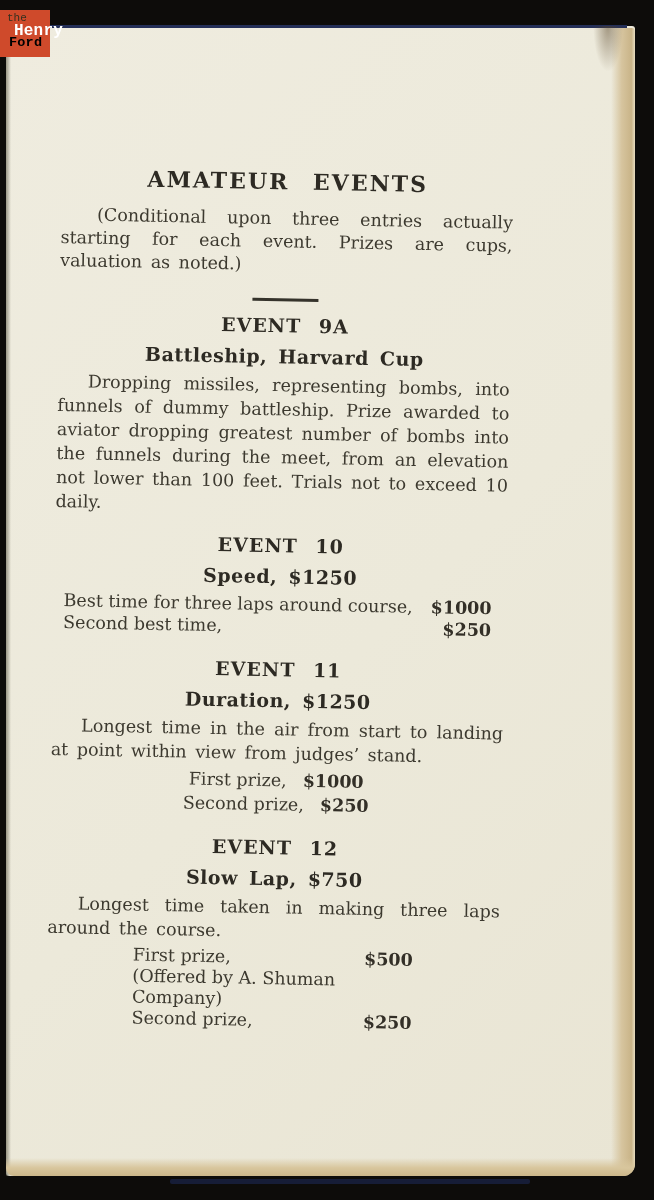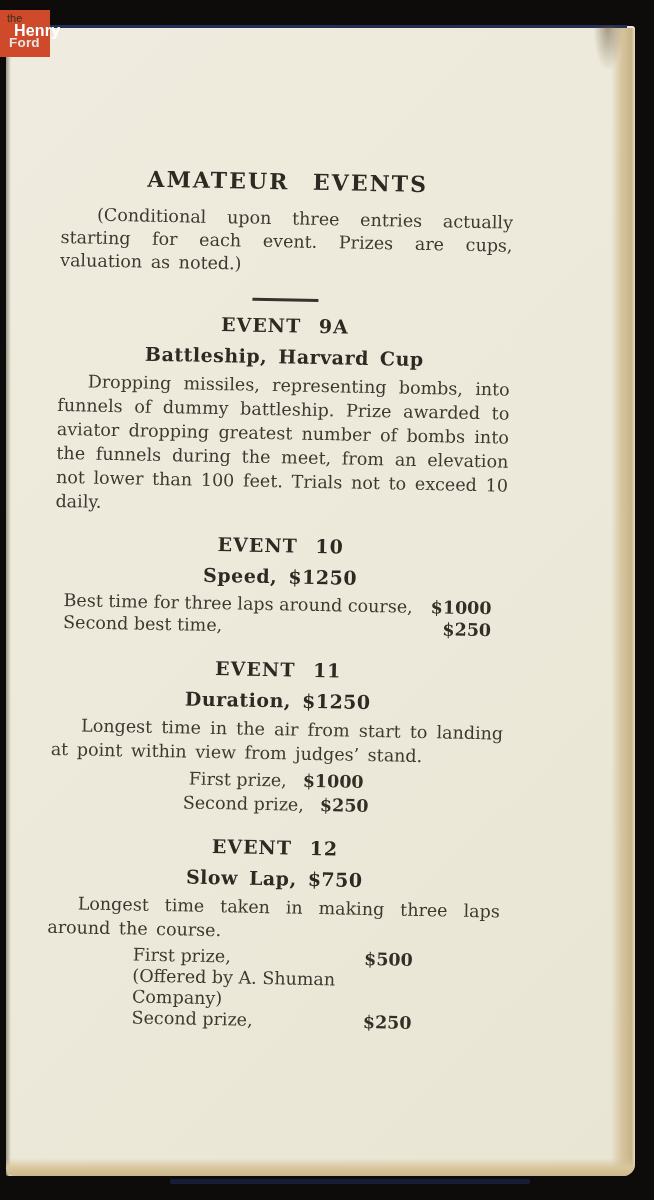--- a/index.html
+++ b/index.html
@@ -36,25 +36,25 @@
     background:radial-gradient(ellipse at top, rgba(88,68,38,.5), rgba(88,68,38,0) 70%);
   }
   .bottom-blue {
     position:absolute; left:170px; bottom:16px; width:360px; height:5px;
     background:#1c2750; opacity:.65; border-radius:2px;
   }
 
   
   .logo {
     position:absolute; left:0; top:10px; width:50px; height:47px;
-    background:#cf4a2b; font-family:Liberation Sans, sans-serif;
+    background:#cf4a2b; font-family:Liberation Mono, monospace;
   }
   .logo-the   { position:absolute; left:7px;  top:2px;  font-size:11px;  color:#33301f; }
   .logo-henry { position:absolute; left:14px; top:12px; font-size:16px; font-weight:bold; color:#ffffff; letter-spacing:.2px; }
-  .logo-ford  { position:absolute; left:9px;  top:25px; font-size:13.5px; font-weight:bold; color:#e5e5e5; letter-spacing:.2px; }
+  .logo-ford  { position:absolute; left:9px;  top:25px; font-size:13.5px; font-weight:bold; color:#000000; letter-spacing:.2px; }
 
   
   .content {
     position:absolute; left:56px; top:138px; width:452px;
     transform:rotate(1.1deg); transform-origin:0 0;
     color:#3c392f;
   }
   .doc-title {
     margin:0; font-size:22px; font-weight:bold; text-align:center;
     letter-spacing:2px; word-spacing:14px; color:#2d2a23;

